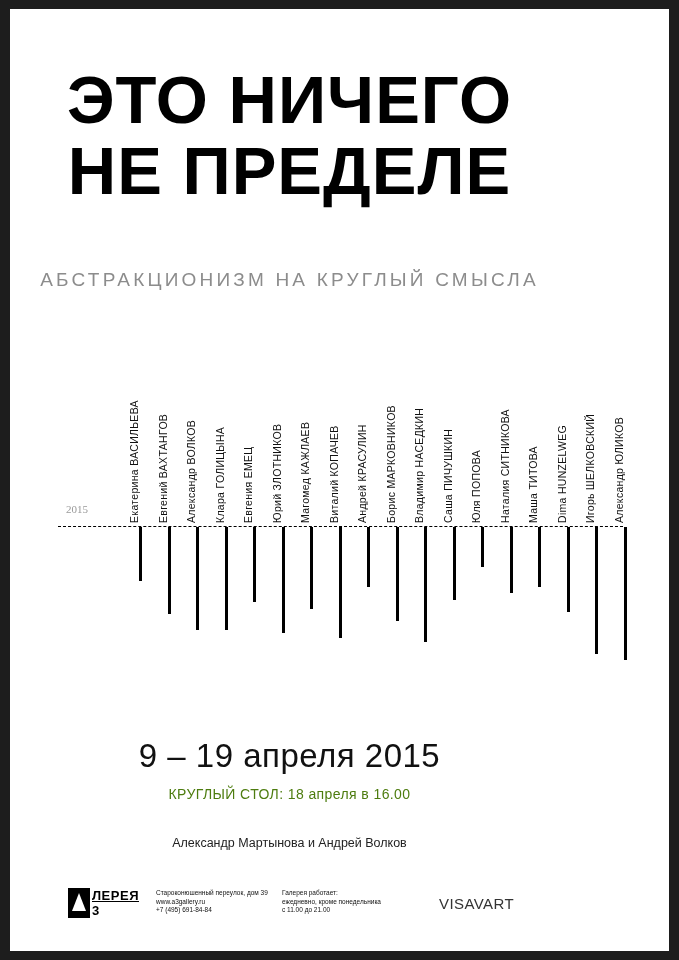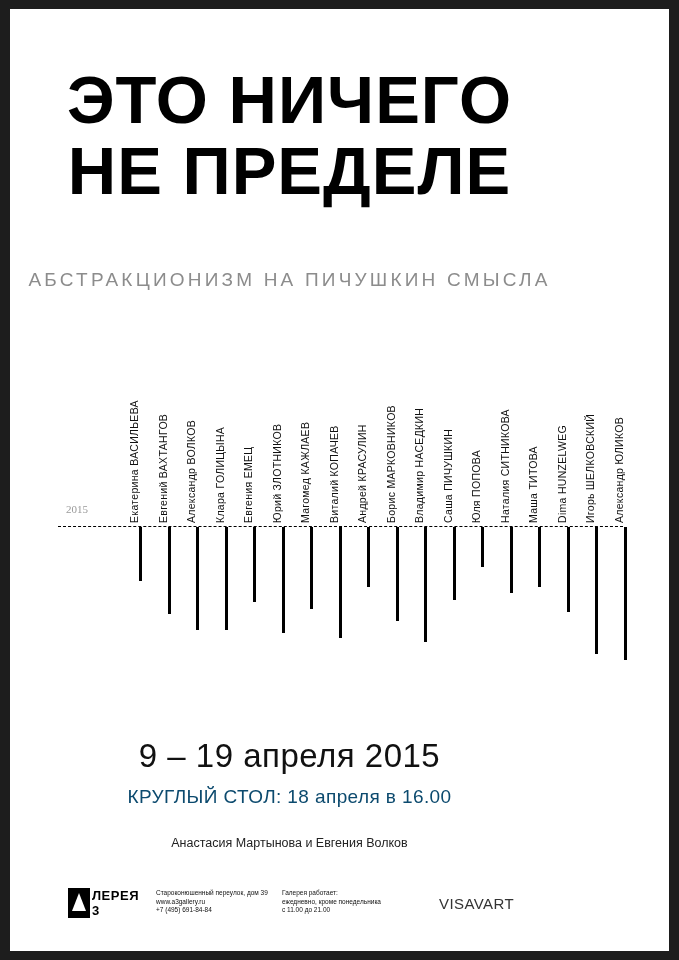--- a/index.html
+++ b/index.html
@@ -139,22 +139,22 @@
     top: 728px;
     text-align: center;
   }
   .dates .main {
     font-size: 33px;
     color: #111;
     letter-spacing: 0.5px;
   }
   .dates .round-table {
     margin-top: 11px;
-    font-size: 19px;
-    color: #0c4a6e;
+    font-size: 14px;
+    color: #4d7c0f;
     letter-spacing: 0.4px;
   }
   .curators {
     position: absolute;
     left: 0; right: 0;
     top: 825px;
     text-align: center;
     font-size: 12.5px;
     color: #222;
     line-height: 18px;
@@ -196,20 +196,21 @@
     border-bottom: 18px solid #fff;
   }
   .logo-text-1 {
     position: absolute;
     left: 24px;
     top: 1px;
     font-weight: bold;
     font-size: 13px;
     letter-spacing: 0.5px;
     color: #000;
+    text-decoration: underline;
   }
   .logo-text-2 {
     position: absolute;
     left: 24px;
     top: 16px;
     font-weight: bold;
     font-size: 13px;
     color: #000;
   }
   .contact {
@@ -246,21 +247,21 @@
   <div class="edge-top"></div>
   <div class="edge-bottom"></div>
 
   <div class="sheet">
 
     <div class="headline">
       <div class="line">ЭТО НИЧЕГО</div>
       <div class="line">НЕ ПРЕДЕЛЕ</div>
     </div>
 
-    <div class="subhead">АБСТРАКЦИОНИЗМ НА ПИЧУШКИН СМЫСЛА</div>
+    <div class="subhead">АБСТРАКЦИОНИЗМ НА КРУГЛЫЙ СМЫСЛА</div>
 
     <div class="chart">
       <div class="year-label">2015</div>
       <div class="axis-line"></div>
       <div class="names" id="chart-names">
           <div class="name" style="left: 82px;">Екатерина ВАСИЛЬЕВА</div>
           <div class="name" style="left: 110.5px;">Евгений ВАХТАНГОВ</div>
           <div class="name" style="left: 139px;">Александр ВОЛКОВ</div>
           <div class="name" style="left: 167.5px;">Клара ГОЛИЦЫНА</div>
           <div class="name" style="left: 196px;">Евгения ЕМЕЦ</div>
@@ -299,21 +300,21 @@
           <div class="bar" style="left: 565.5px; height: 132.917px;"></div>
         </div>
     </div>
 
     <div class="dates">
       <div class="main">9 – 19 апреля 2015</div>
       <div class="round-table">КРУГЛЫЙ СТОЛ: 18 апреля в 16.00</div>
     </div>
 
     <div class="curators">
-      <div>Анастасия Мартынова и Евгения Волков</div>
+      <div>Александр Мартынова и Андрей Волков</div>
     </div>
 
     <div class="footer">
       <div class="logo">
         <div class="logo-mark">
           <div class="tri"></div>
         </div>
         <div class="logo-text-1">ЛЕРЕЯ</div>
         <div class="logo-text-2">3</div>
       </div>

